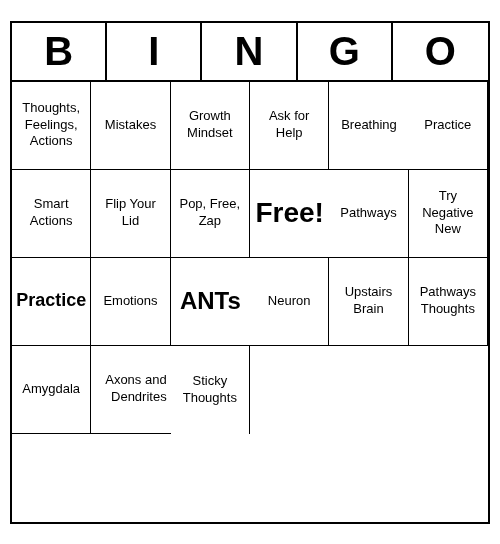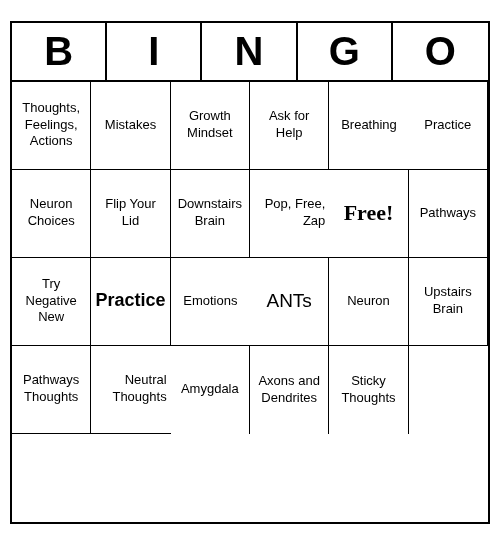--- a/index.html
+++ b/index.html
@@ -51,62 +51,59 @@
       line-height: 1.3;
     }
     .bingo-cell:nth-child(5n) {
       border-right: none;
       text-align: right;
     }
     .bingo-cell:nth-child(n+21) {
       border-bottom: none;
     }
     .bingo-cell.free {
-      font-size: 22px;
+      font-size: 28px;
       font-weight: bold;
-      font-family: Liberation Serif, serif;
     }
     .bingo-cell.large-text {
       font-size: 18px;
       font-weight: bold;
     }
     .bingo-cell.ants-text {
-      font-size: 19px;
-      font-weight: normal;
+      font-size: 24px;
+      font-weight: bold;
     }
   </style>
 </head>
 <body>
 
 <div class="bingo-card">
   <div class="bingo-header">
   <div class="bingo-header-cell">B</div>
       <div class="bingo-header-cell">I</div>
       <div class="bingo-header-cell">N</div>
       <div class="bingo-header-cell">G</div>
       <div class="bingo-header-cell">O</div>
     </div>
   <div class="bingo-grid">
   <div class="bingo-cell ">Thoughts, Feelings, Actions</div>
       <div class="bingo-cell ">Mistakes</div>
       <div class="bingo-cell ">Growth Mindset</div>
       <div class="bingo-cell ">Ask for Help</div>
       <div class="bingo-cell ">Breathing</div>
       <div class="bingo-cell ">Practice</div>
-      <div class="bingo-cell ">Neuron Choices</div>
+      <div class="bingo-cell ">Smart Actions</div>
       <div class="bingo-cell ">Flip Your Lid</div>
-      <div class="bingo-cell ">Downstairs Brain</div>
       <div class="bingo-cell ">Pop, Free, Zap</div>
       <div class="bingo-cell free">Free!</div>
       <div class="bingo-cell ">Pathways</div>
       <div class="bingo-cell ">Try Negative New</div>
       <div class="bingo-cell large-text">Practice</div>
       <div class="bingo-cell ">Emotions</div>
       <div class="bingo-cell ants-text">ANTs</div>
       <div class="bingo-cell ">Neuron</div>
       <div class="bingo-cell ">Upstairs Brain</div>
       <div class="bingo-cell ">Pathways Thoughts</div>
-      <div class="bingo-cell ">Neutral Thoughts</div>
       <div class="bingo-cell ">Amygdala</div>
       <div class="bingo-cell ">Axons and Dendrites</div>
       <div class="bingo-cell ">Sticky Thoughts</div>
     </div>
 </div>
 
 </body></html>

